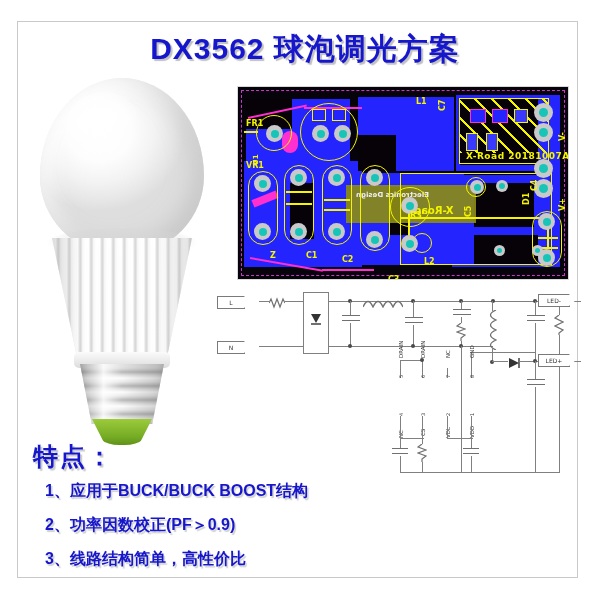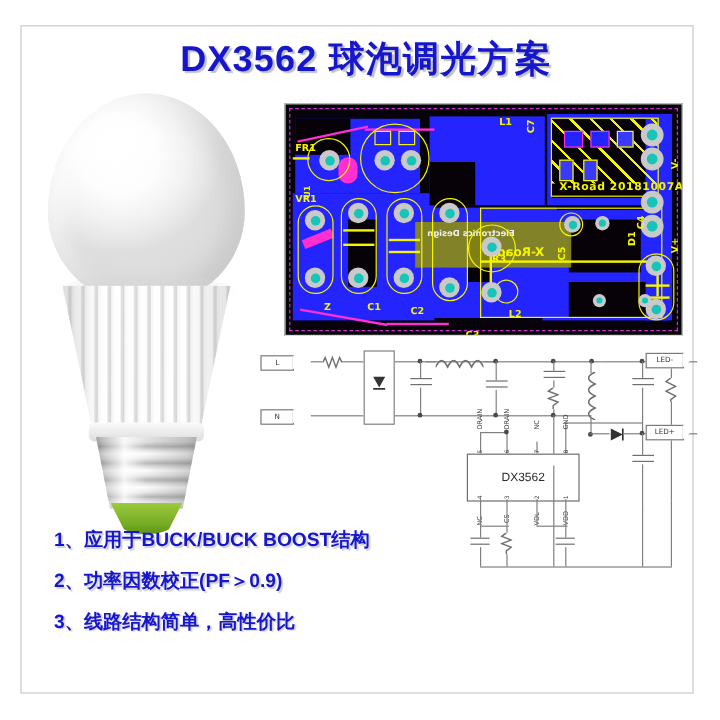--- a/index.html
+++ b/index.html
@@ -406,21 +406,20 @@
     <div class="w wv" style="left:344px;top:19px;height:14px;"></div>
     <div class="res" style="left:339px;top:33px;width:10px;height:20px;">
       <svg width="10" height="20">
           <polyline points="5,0 1,3 9,7 1,11 9,15 5,18 5,20" fill="none" stroke="#707070" stroke-width="1.2"></polyline>
         </svg>
     </div>
     <div class="w wv" style="left:344px;top:53px;height:26px;"></div>
     <div class="node" style="left:342px;top:77px;"></div>
     <div class="w wv" style="left:344px;top:79px;height:56px;"></div>
 
-    <div class="ic" style="left:174px;top:96px;width:92px;height:38px;">DX3562</div>
 
     <div class="w wv" style="left:185px;top:78px;height:18px;"></div>
     <div class="w wv" style="left:207px;top:78px;height:18px;"></div>
     <div class="w wv" style="left:232px;top:86px;height:10px;"></div>
     <div class="w wv" style="left:256px;top:70px;height:26px;"></div>
     <div class="w wh" style="left:185px;top:78px;width:23px;"></div>
     <div class="node" style="left:205px;top:76px;"></div>
     <div class="w wh" style="left:256px;top:70px;width:64px;"></div>
 
     <div class="pin" style="left:183px;top:76px;">DRAIN</div>
@@ -476,18 +475,19 @@
   </div>
 
   <div style="position:absolute;left:538px;top:294px;">
     <div class="term" style="position:relative;left:0;top:0;width:30px;">LED-</div>
   </div>
   <div style="position:absolute;left:538px;top:354px;">
     <div class="term" style="position:relative;left:0;top:0;width:30px;">LED+</div>
   </div>
 
   <div class="feat">
+    <div class="feat-h">特点：</div>
     <div class="feat-li">1、应用于BUCK/BUCK BOOST结构</div>
     <div class="feat-li">2、功率因数校正(PF＞0.9)</div>
     <div class="feat-li">3、线路结构简单，高性价比</div>
   </div>
 
 </div>
 
 </body></html>

